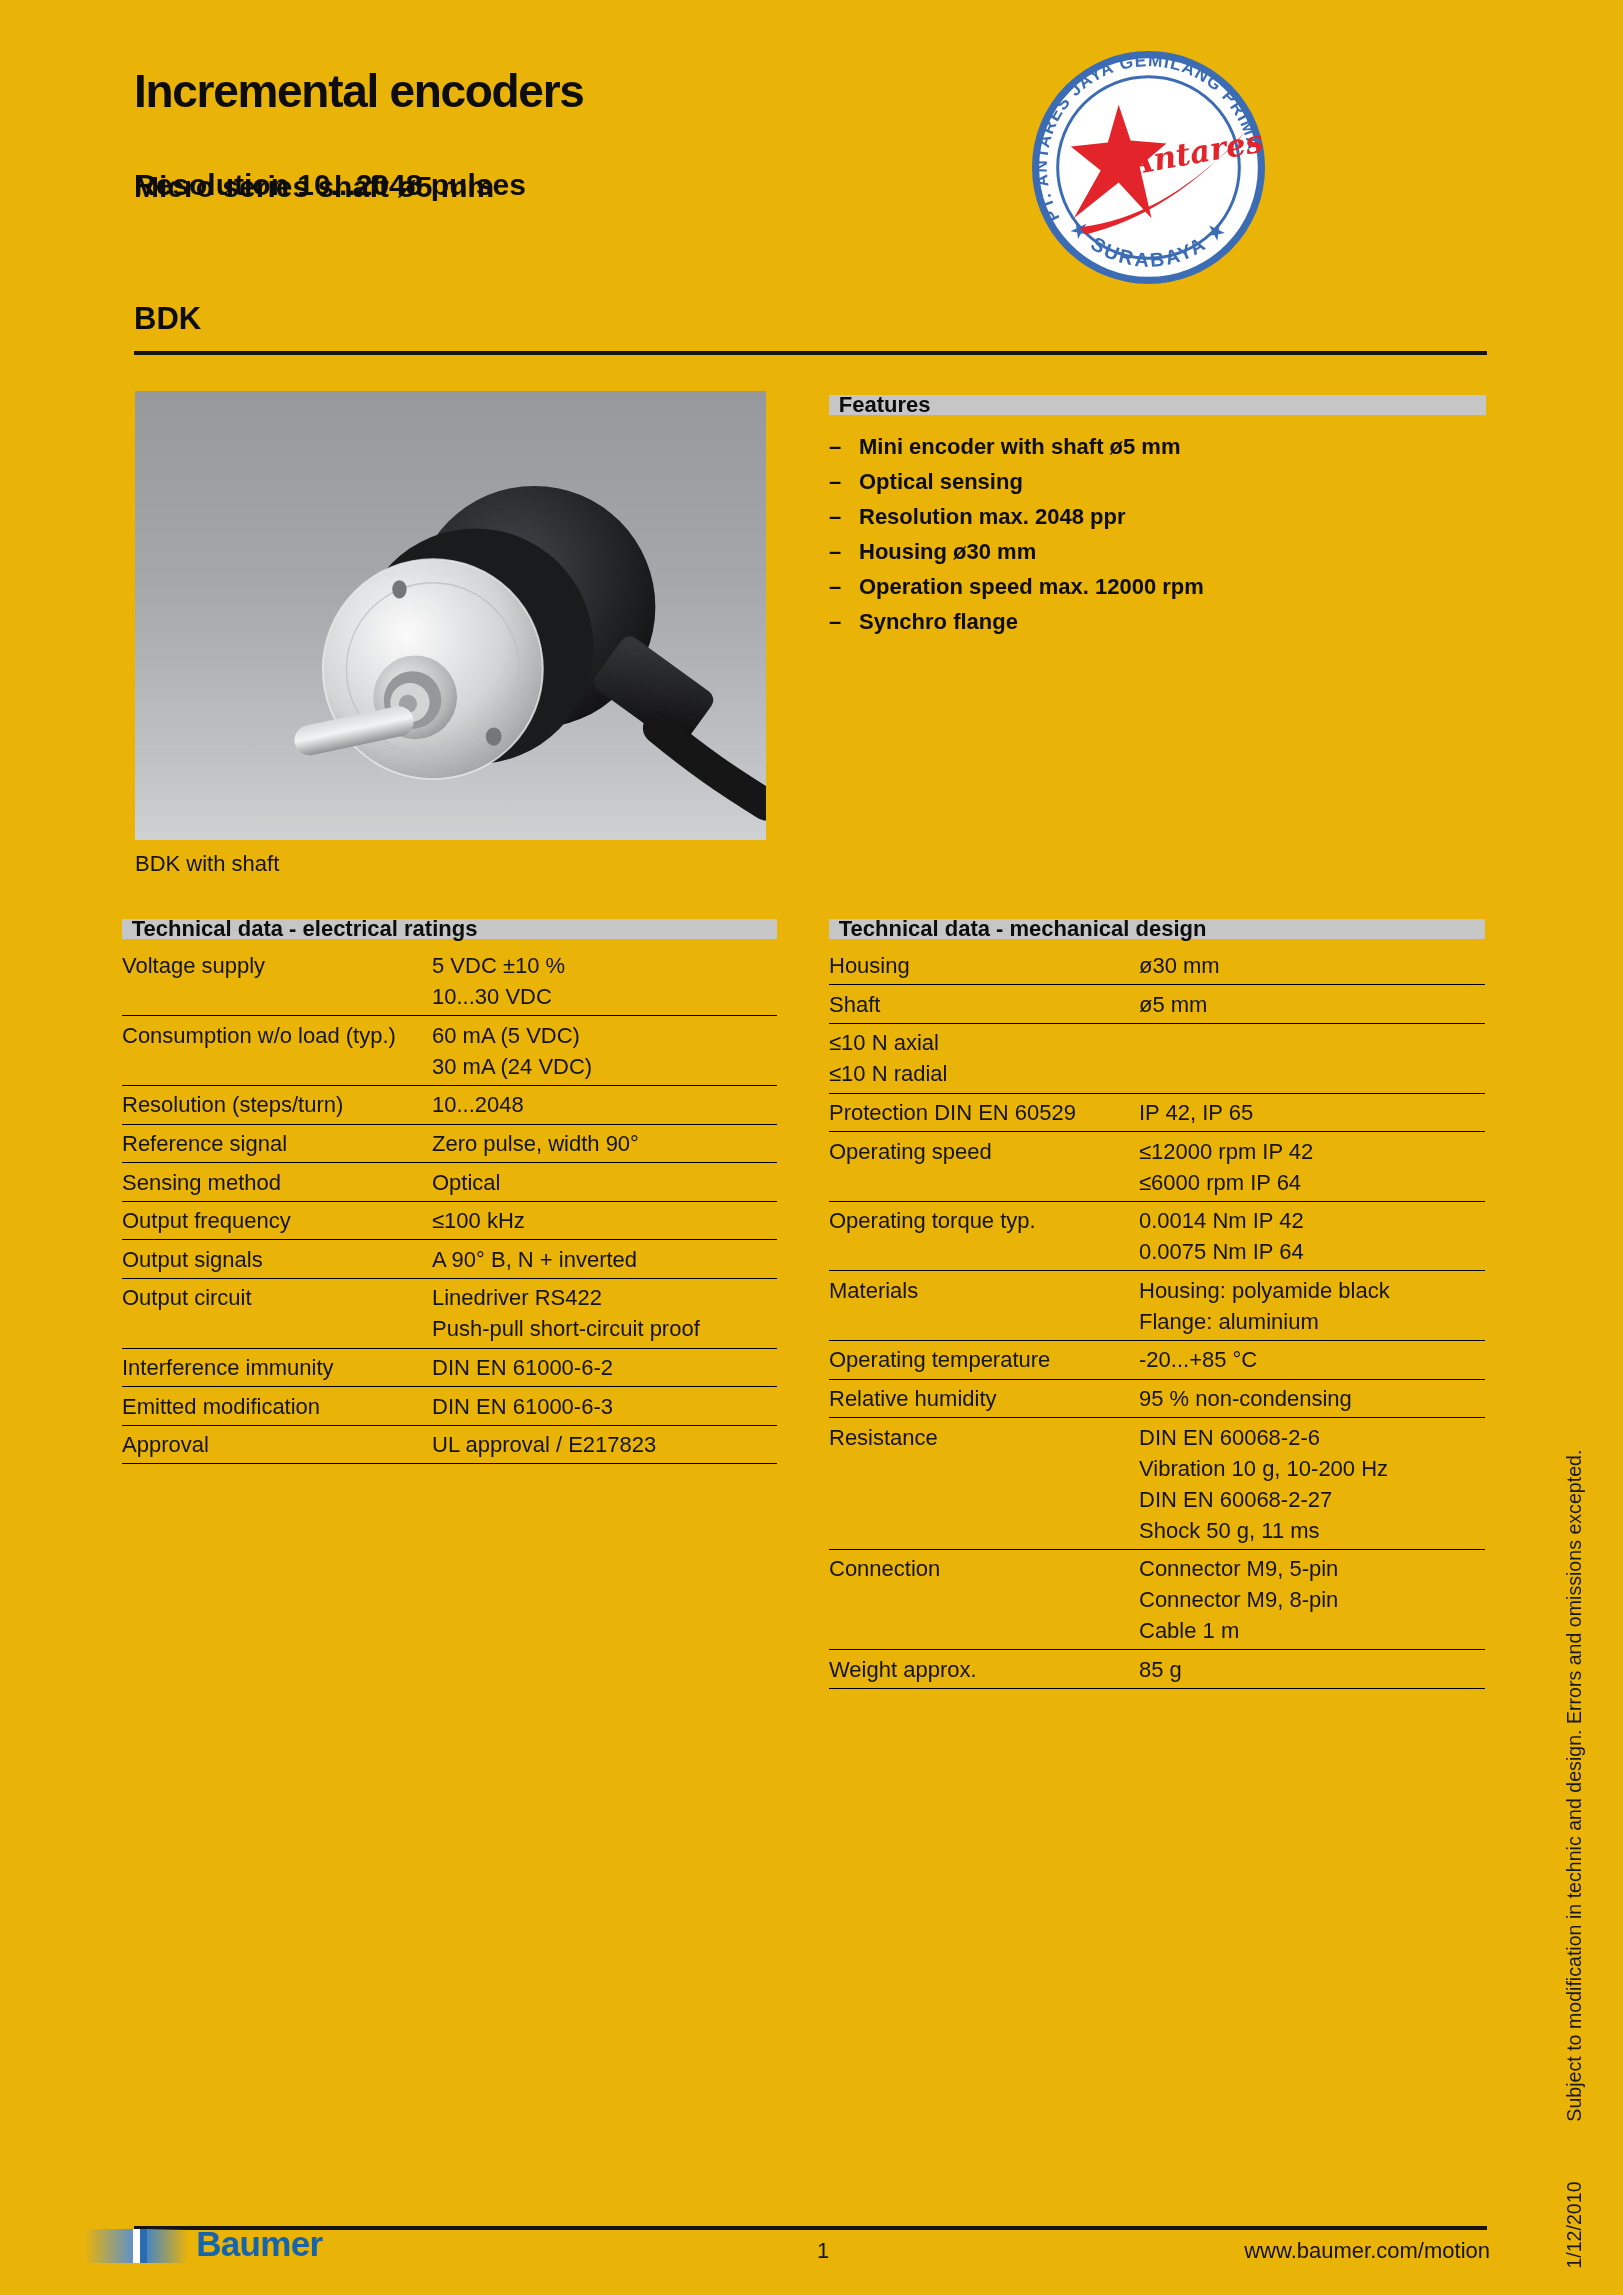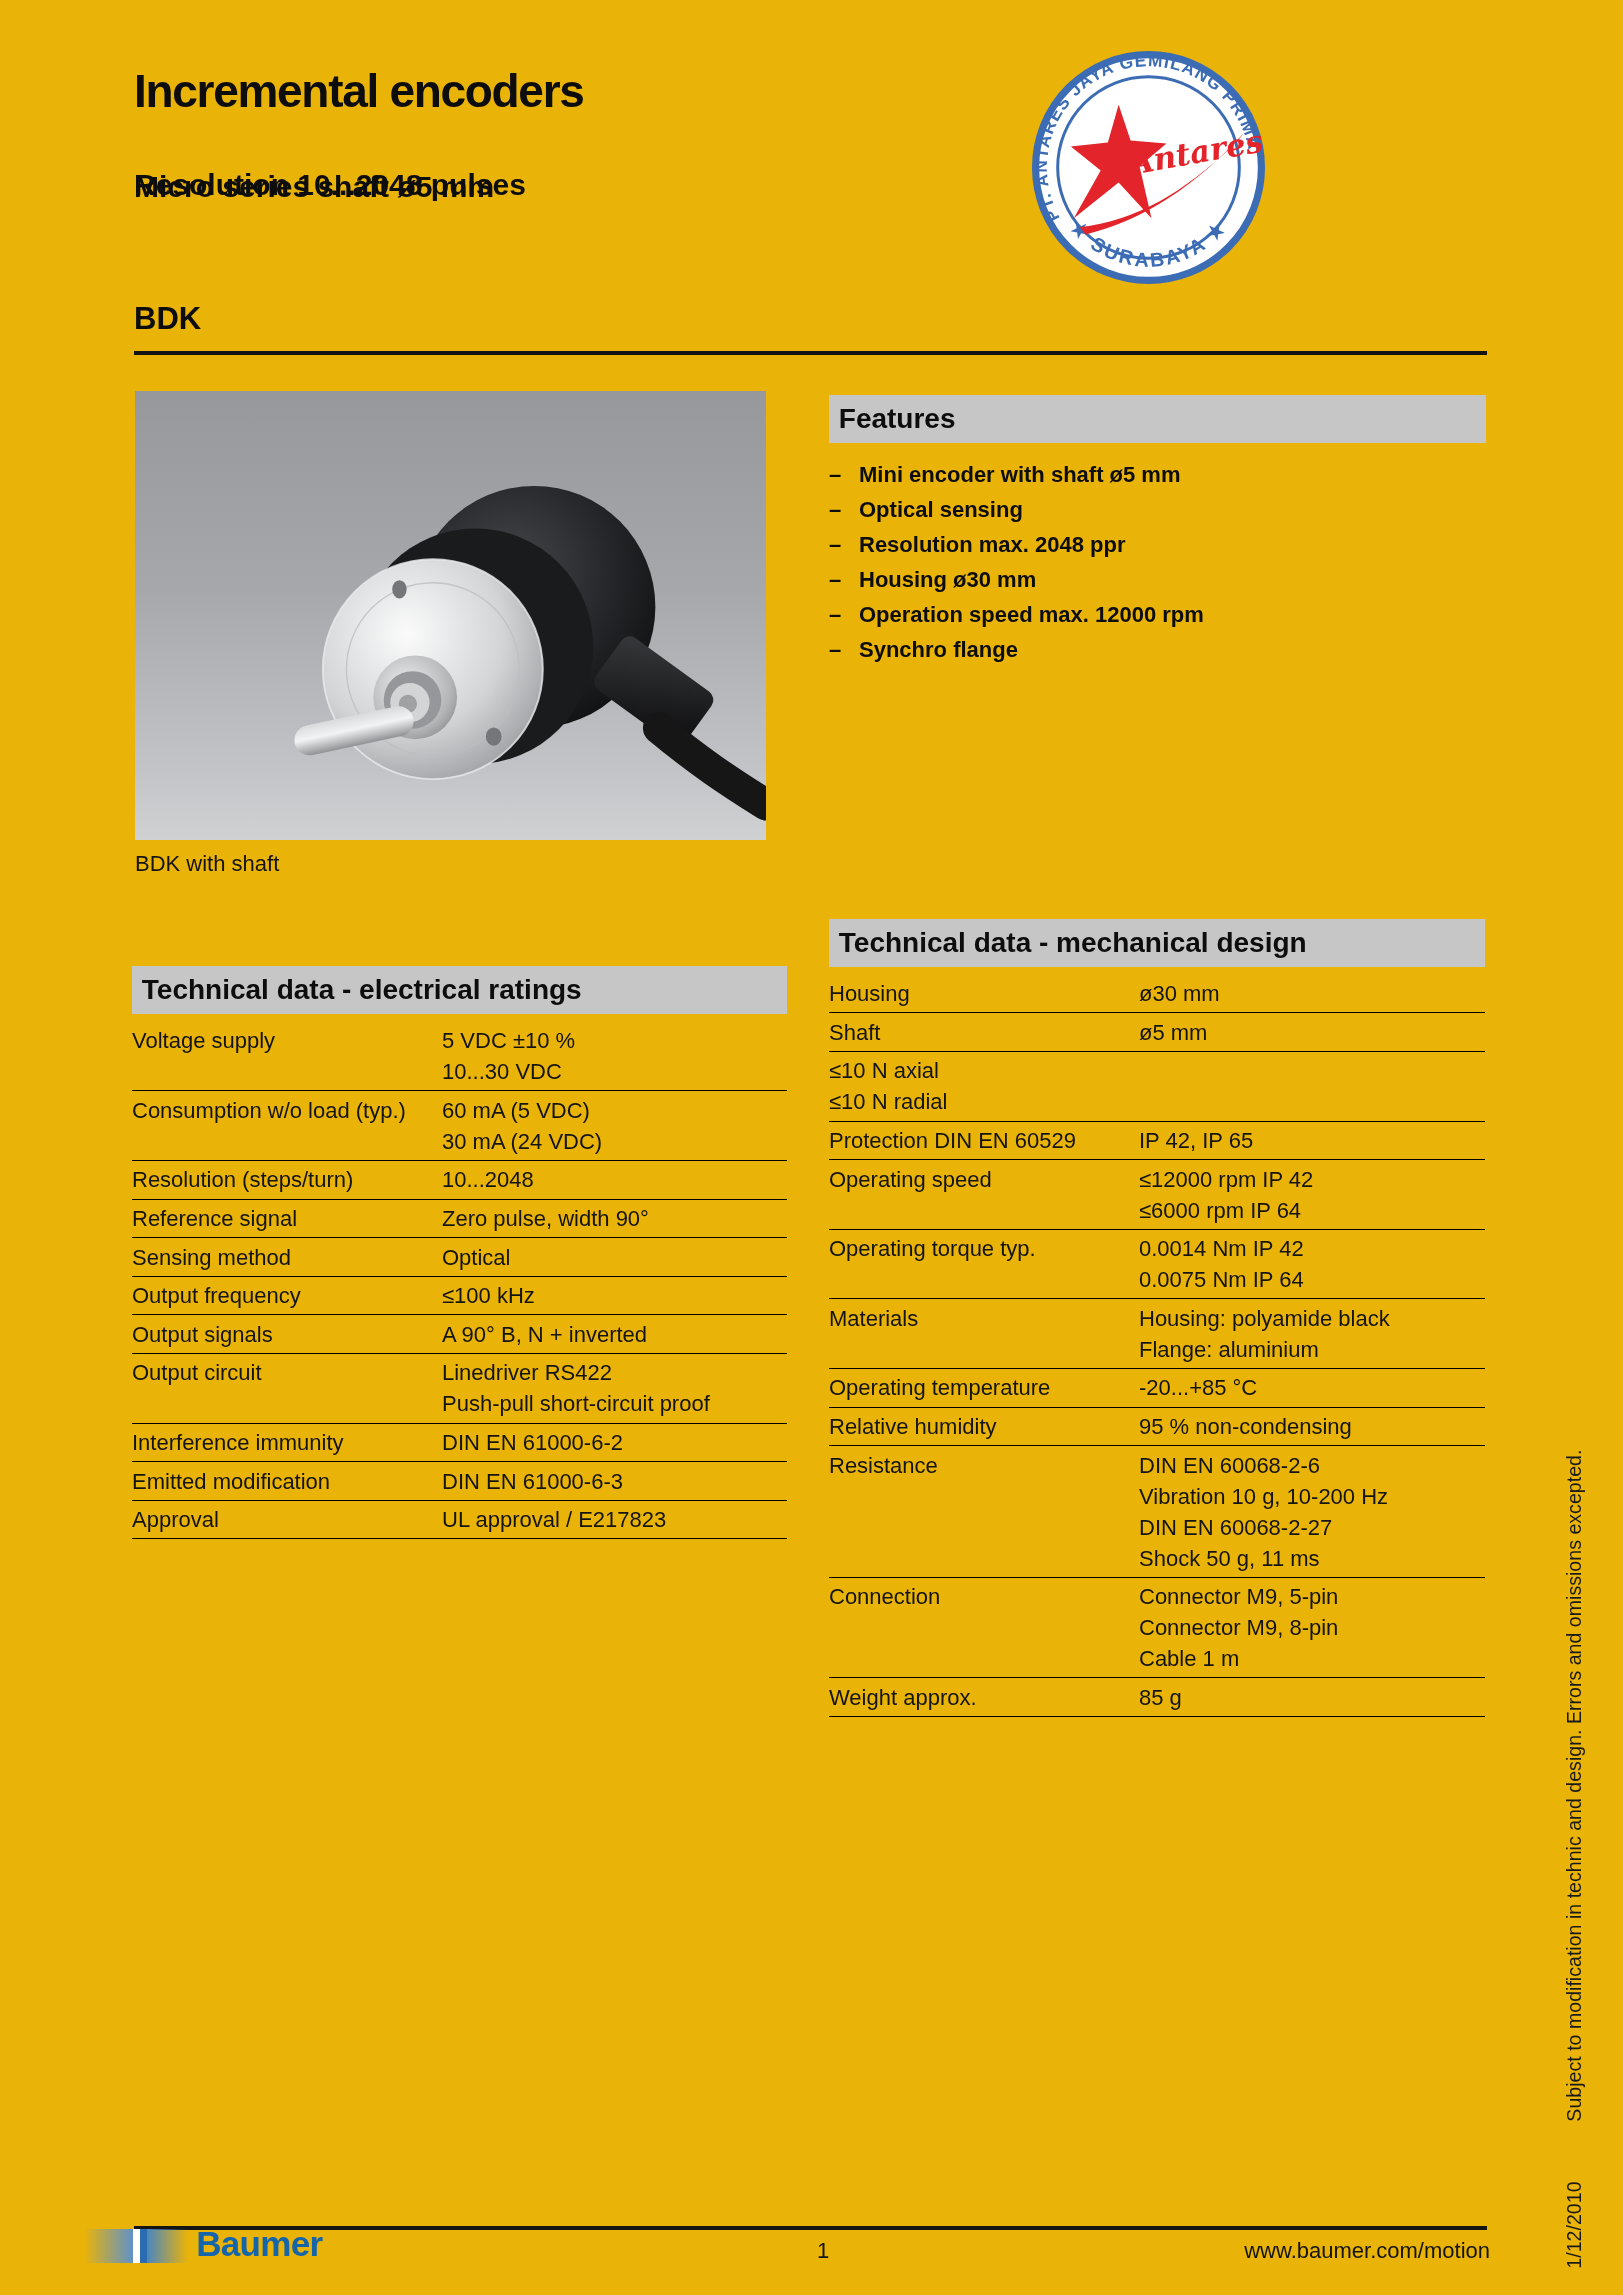--- a/index.html
+++ b/index.html
@@ -15,30 +15,30 @@
   .bdk{position:absolute;left:134px;top:301px;font-size:31px;font-weight:bold;color:#0d0d0d;}
   .rule{position:absolute;height:3.9px;background:#141414;}
   .rule-top{left:134px;top:351px;width:1353px;}
   .rule-bottom{left:134px;top:2226px;width:1353px;}
 
   .photo{position:absolute;left:135px;top:391px;width:631px;height:449px;
          background:linear-gradient(to bottom,#96989c 0%,#a6a8ac 45%,#c2c4c7 85%,#cfd1d3 100%);}
   .photo svg{width:100%;height:100%;display:block;}
   .caption{position:absolute;left:135px;top:851px;font-size:22px;color:#141414;}
 
-  .bar{height:48px;background:#c6c6c6;display:flex;align-items:center;padding-left:9.8px;
-       font-size:28px;font-weight:bold;color:#0d0d0d;box-sizing:border-box;}
+  .bar{height:20px;background:#c6c6c6;display:flex;align-items:center;padding-left:9.8px;
+       font-size:22px;font-weight:bold;color:#0d0d0d;box-sizing:border-box;}
 
   .features{position:absolute;left:829px;top:395px;width:657px;}
   .feat-list{margin-top:14.4px;}
   .feat-item{display:flex;font-size:22px;font-weight:bold;line-height:35px;color:#0d0d0d;}
   .feat-item .dash{width:30px;flex:none;}
 
   .tech-table{position:absolute;top:919px;}
-  .t-left{left:132px;width:655px;margin-top:47px;}
+  .t-left{left:122px;width:655px;}
   .t-right{left:829px;width:656px;}
   .rows{margin-top:7.9px;}
   .t-row{display:flex;border-bottom:1.3px solid #000;padding:3.3px 0;}
   .t-label{width:310px;flex:none;font-size:22px;line-height:31px;color:#141414;padding-right:13px;box-sizing:border-box;}
   .t-value{flex:1;font-size:22px;line-height:31px;color:#141414;}
 
   .logo{position:absolute;left:84px;top:2229px;height:34px;display:flex;align-items:center;}
   .lm{height:34px;}
   .lm1{width:49px;background:linear-gradient(to right,rgba(255,255,255,0),#5f92c8);}
   .lm-gap{width:6.5px;height:34px;background:#fff;}

